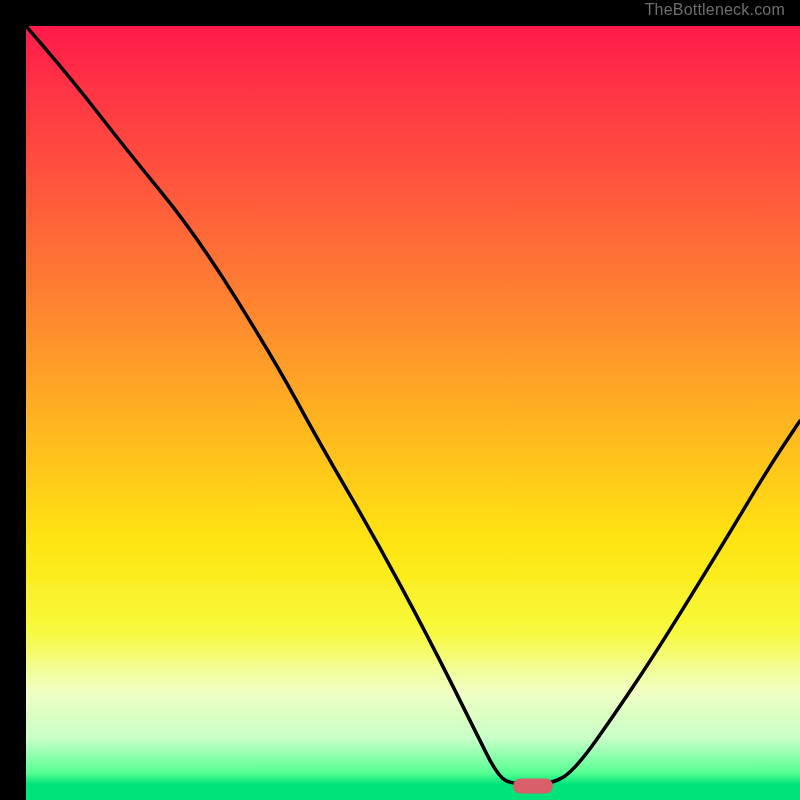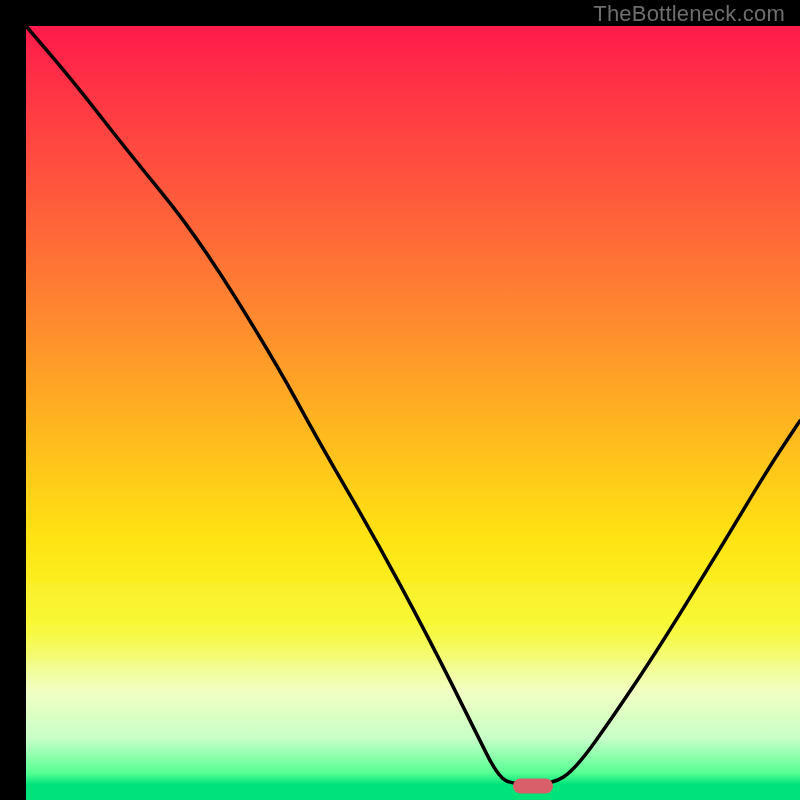--- a/index.html
+++ b/index.html
@@ -62,21 +62,21 @@
     height: 15px;
     border-radius: 8px;
     background: #d9606a;
     transform: translate(-50%, -50%);
   }
   .watermark {
     position: absolute;
     top: 1px;
     right: 15px;
     color: #6d6d6d;
-    font-size: 22px;
+    font-size: 16px;
     font-weight: 500;
     letter-spacing: 0.2px;
     pointer-events: none;
   }
 </style>
 </head>
 <body>
 
 <div class="frame">
   <div class="plot-area">

